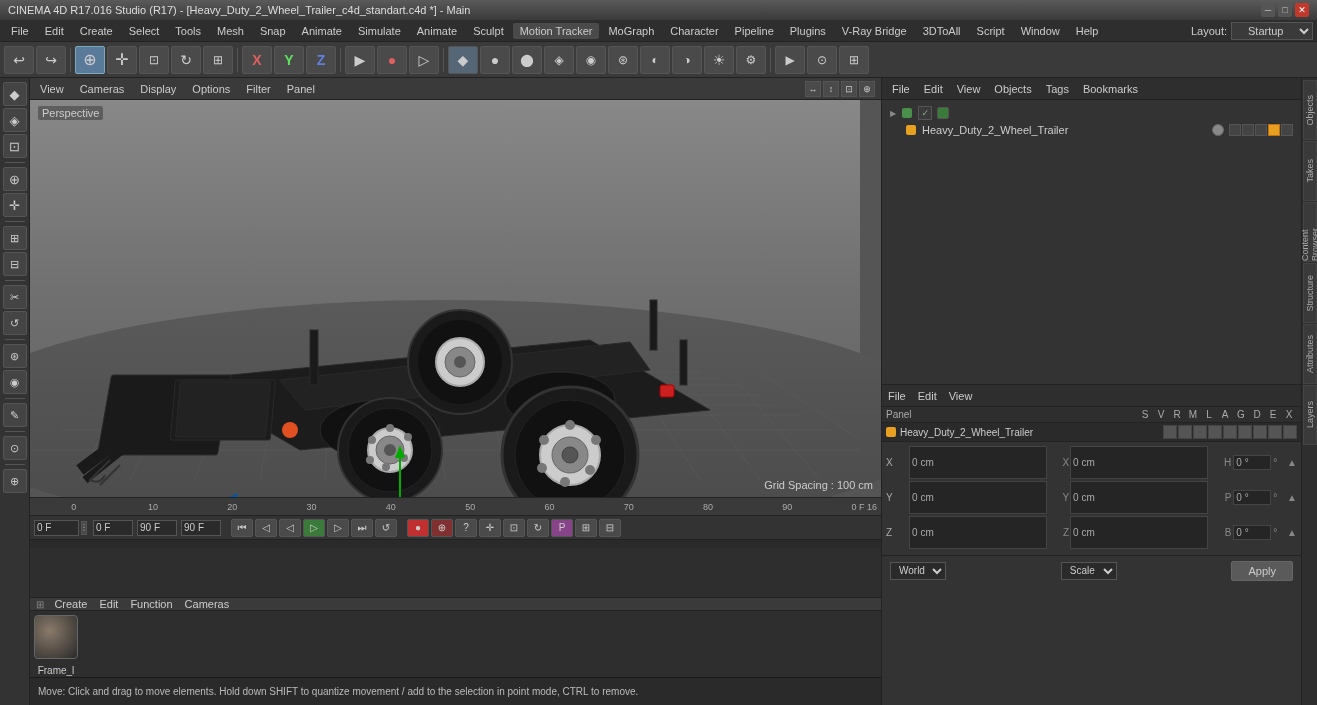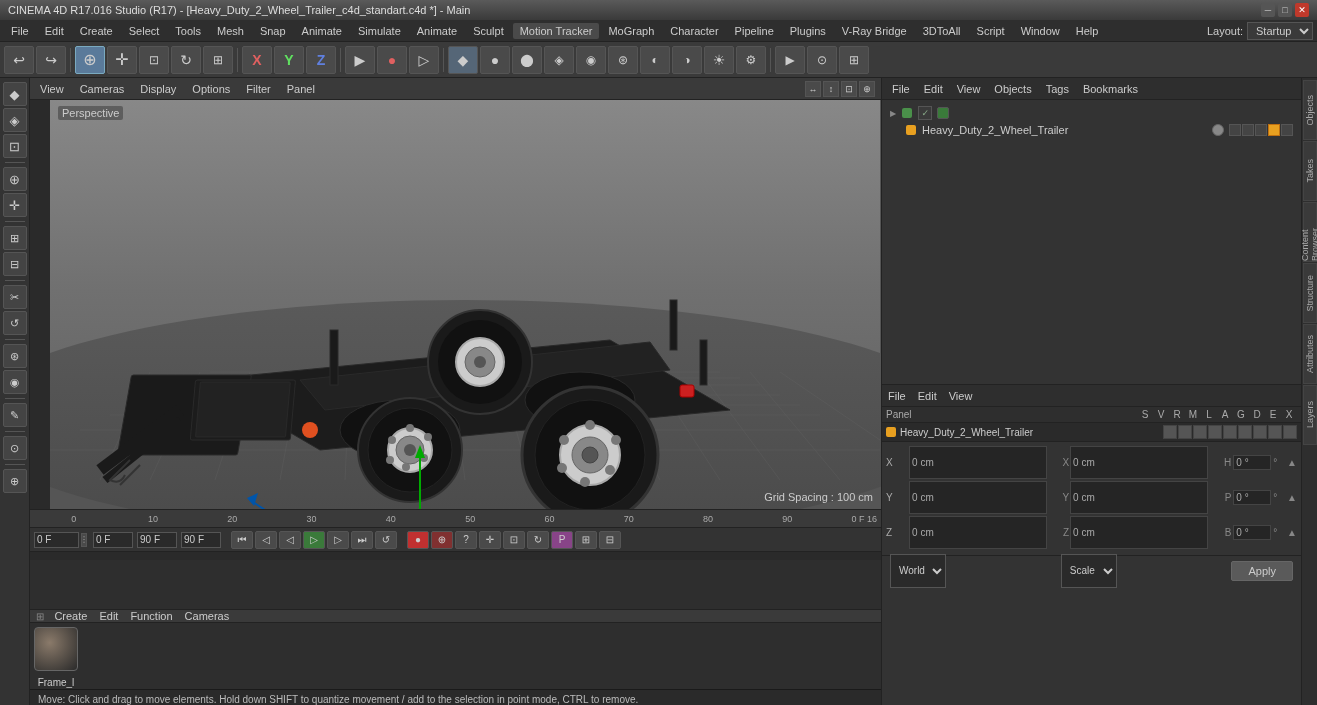--- a/index.html
+++ b/index.html
@@ -13,21 +13,21 @@
     .tb-close { background: #c0392b; color: #fff; }
 
     
     #menubar { width: 100%; height: 22px; background: #2e2e2e; display: flex; align-items: center; padding: 0 4px; gap: 2px; border-bottom: 1px solid #222; }
     .menu-item { padding: 2px 7px; color: #ccc; cursor: pointer; font-size: 11px; border-radius: 2px; }
     .menu-item.active { background: #4a4a4a; }
 
     
     #layout-area { margin-left: auto; display: flex; align-items: center; gap: 4px; }
     #layout-label { color: #ccc; font-size: 11px; }
-    #layout-select { background: #3a3a3a; color: #ccc; border: 1px solid #555; font-size: 11px; padding: 1px 4px; }
+    #layout-select { background: #3a3a3a; color: #ccc; border: 1px solid #555; font-size: 11px; padding: 1px 12px; }
 
     
     #toolbar { width: 100%; height: 36px; background: #3a3a3a; display: flex; align-items: center; padding: 0 4px; gap: 2px; border-bottom: 1px solid #222; }
     .tool-btn { width: 30px; height: 28px; background: #4a4a4a; border: 1px solid #555; border-radius: 2px; display: flex; align-items: center; justify-content: center; cursor: pointer; color: #ccc; font-size: 14px; }
     .tool-btn.active { background: #5a7a9a; border-color: #7aaac0; }
     .tool-separator { width: 1px; height: 24px; background: #555; margin: 0 2px; }
 
     
     #content { display: flex; width: 100%; height: calc(705px - 20px - 22px - 36px); }
 
@@ -36,61 +36,61 @@
     .left-btn { width: 24px; height: 24px; background: #444; border: 1px solid #555; border-radius: 2px; display: flex; align-items: center; justify-content: center; cursor: pointer; color: #ccc; font-size: 11px; }
     .left-separator { width: 20px; height: 1px; background: #555; margin: 2px 0; }
 
     
     #viewport-container { flex: 1; display: flex; flex-direction: column; background: #2a2a2a; }
     #viewport-toolbar { height: 22px; background: #3a3a3a; display: flex; align-items: center; padding: 0 6px; gap: 8px; border-bottom: 1px solid #222; }
     .vp-menu { color: #ccc; font-size: 11px; cursor: pointer; padding: 2px 4px; }
     .vp-icons { margin-left: auto; display: flex; gap: 2px; }
     .vp-icon { width: 16px; height: 16px; background: #4a4a4a; border: 1px solid #555; display: flex; align-items: center; justify-content: center; font-size: 9px; cursor: pointer; color: #ccc; }
     
-    #viewport { flex: 1; position: relative; overflow: hidden; background: #555; margin-left: 20px; }
+    #viewport { flex: 1; position: relative; overflow: hidden; background: #555; }
     #viewport-label { position: absolute; top: 6px; left: 8px; color: #ccc; font-size: 11px; background: rgba(0,0,0,0.3); padding: 1px 4px; border-radius: 2px; }
     #grid-spacing { position: absolute; bottom: 6px; right: 8px; color: #ccc; font-size: 11px; }
 
     
     #timeline { height: 100px; background: #2e2e2e; border-top: 1px solid #222; }
     #timeline-ruler { height: 18px; background: #3a3a3a; display: flex; align-items: center; padding: 0 4px; border-bottom: 1px solid #222; overflow: hidden; }
     .ruler-mark { font-size: 9px; color: #aaa; flex: 1; text-align: center; }
     #timeline-controls { height: 24px; background: #333; display: flex; align-items: center; padding: 0 4px; gap: 2px; border-bottom: 1px solid #222; }
     .tl-input { width: 50px; height: 16px; background: #2a2a2a; border: 1px solid #555; color: #ccc; font-size: 10px; padding: 0 2px; }
     .tl-btn { width: 22px; height: 18px; background: #4a4a4a; border: 1px solid #555; display: flex; align-items: center; justify-content: center; font-size: 10px; cursor: pointer; color: #ccc; border-radius: 2px; }
     .tl-btn.play { background: #3a7a3a; }
     #timeline-track { flex: 1; background: #2e2e2e; padding: 4px; }
 
     
     #mat-editor { height: 80px; background: #2e2e2e; border-top: 1px solid #222; display: flex; flex-direction: column; }
     #mat-toolbar { height: 22px; background: #3a3a3a; display: flex; align-items: center; padding: 0 6px; gap: 6px; border-bottom: 1px solid #222; }
     .mat-menu { color: #ccc; font-size: 11px; cursor: pointer; }
     #mat-content { flex: 1; display: flex; align-items: center; padding: 4px; gap: 8px; }
     .mat-preview { width: 44px; height: 44px; background: radial-gradient(circle at 35% 35%, #8a7a6a, #2a2a2a); border-radius: 4px; border: 1px solid #666; }
     .mat-label { font-size: 10px; color: #ccc; text-align: center; margin-top: 6px; }
-    #status-bar { height: 16px; background: #2a2a2a; display: flex; align-items: flex-end; padding: 0 8px; border-top: 1px solid #1a1a1a; }
+    #status-bar { height: 28px; background: #2a2a2a; display: flex; align-items: center; padding: 0 8px; border-top: 1px solid #1a1a1a; }
     #status-text { font-size: 10px; color: #bbb; }
 
     
     #right-panel { width: 420px; background: #333; display: flex; flex-direction: column; border-left: 1px solid #222; }
     #obj-panel { flex: 1; background: #333; border-bottom: 1px solid #222; display: flex; flex-direction: column; }
     #obj-header { height: 22px; background: #2e2e2e; display: flex; align-items: center; padding: 0 6px; gap: 6px; border-bottom: 1px solid #222; }
     .obj-menu { color: #ccc; font-size: 11px; cursor: pointer; padding: 2px 4px; }
     #obj-content { flex: 1; padding: 4px; }
     .obj-row { display: flex; align-items: center; gap: 4px; padding: 2px 4px; }
     .obj-name { color: #ccc; font-size: 11px; flex: 1; }
     .obj-check { width: 14px; height: 14px; background: #3a3a3a; border: 1px solid #555; display: flex; align-items: center; justify-content: center; font-size: 9px; color: #8a8; }
 
     
     #attr-panel { height: 320px; background: #333; display: flex; flex-direction: column; }
     #attr-header { height: 22px; background: #2e2e2e; display: flex; align-items: center; padding: 0 6px; gap: 6px; border-bottom: 1px solid #222; }
     .attr-menu { color: #ccc; font-size: 11px; cursor: pointer; }
 
     .attr-bottom { height: 30px; display: flex; align-items: center; justify-content: space-between; padding: 0 8px; border-top: 1px solid #222; }
-    .attr-select { height: 34px; background: #2a2a2a; border: 1px solid #555; color: #ccc; font-size: 10px; padding: 0 4px; }
+    .attr-select { height: 18px; background: #2a2a2a; border: 1px solid #555; color: #ccc; font-size: 10px; padding: 0 4px; }
     .apply-btn { height: 20px; padding: 0 16px; background: #5a5a5a; border: 1px solid #666; color: #ccc; font-size: 11px; cursor: pointer; border-radius: 2px; }
 
     
     #right-sidebar { width: 16px; background: #2e2e2e; display: flex; flex-direction: column; align-items: center; padding: 2px 0; gap: 1px; border-left: 1px solid #222; }
     .rs-tab { width: 14px; height: 60px; background: #3a3a3a; border: 1px solid #444; display: flex; align-items: center; justify-content: center; cursor: pointer; }
     .rs-tab span { display: block; writing-mode: vertical-rl; transform: rotate(180deg); font-size: 9px; color: #aaa; }
 
     
     #scene-svg { position: absolute; top: 0; left: 0; width: 100%; height: 100%; }
 

